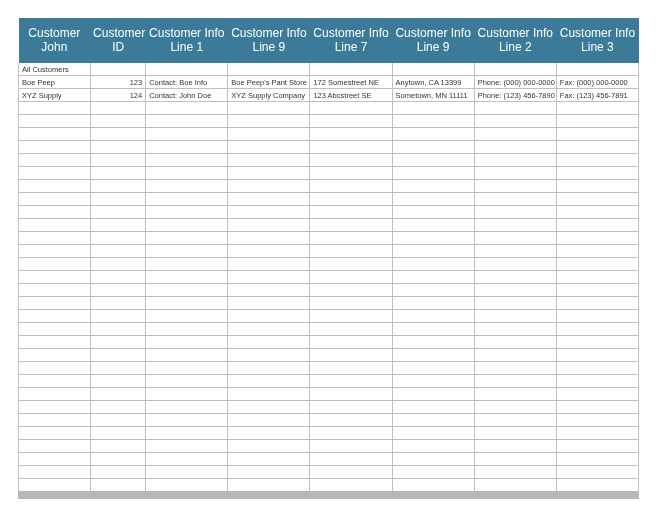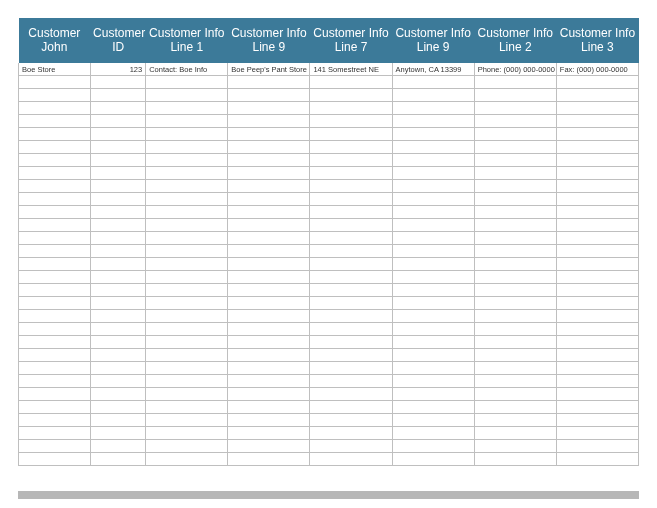--- a/index.html
+++ b/index.html
@@ -112,28 +112,48 @@
             <div>Line 2</div>
           </th>
           <th class="col-info">
             <div>Customer Info</div>
             <div>Line 3</div>
           </th>
         </tr>
     </thead>
     <tbody id="table-body">
         <tr>
-          <td class="col-name">Boe Store</td>
+          <td class="col-name">All Customers</td>
+          <td class="col-id"></td>
+          <td class="col-info"></td>
+          <td class="col-info"></td>
+          <td class="col-info"></td>
+          <td class="col-info"></td>
+          <td class="col-info"></td>
+          <td class="col-info"></td>
+        </tr>
+        <tr>
+          <td class="col-name">Boe Peep</td>
           <td class="col-id">123</td>
           <td class="col-info">Contact: Boe Info</td>
           <td class="col-info">Boe Peep's Pant Store</td>
-          <td class="col-info">141 Somestreet NE</td>
+          <td class="col-info">172 Somestreet NE</td>
           <td class="col-info">Anytown, CA 13399</td>
           <td class="col-info">Phone: (000) 000-0000</td>
           <td class="col-info">Fax: (000) 000-0000</td>
+        </tr>
+        <tr>
+          <td class="col-name">XYZ Supply</td>
+          <td class="col-id">124</td>
+          <td class="col-info">Contact: John Doe</td>
+          <td class="col-info">XYZ Supply Company</td>
+          <td class="col-info">123 Abcstreet SE</td>
+          <td class="col-info">Sometown, MN 11111</td>
+          <td class="col-info">Phone: (123) 456-7890</td>
+          <td class="col-info">Fax: (123) 456-7891</td>
         </tr>
         <tr>
           <td class="col-name"></td>
           <td class="col-id"></td>
           <td class="col-info"></td>
           <td class="col-info"></td>
           <td class="col-info"></td>
           <td class="col-info"></td>
           <td class="col-info"></td>
           <td class="col-info"></td>

